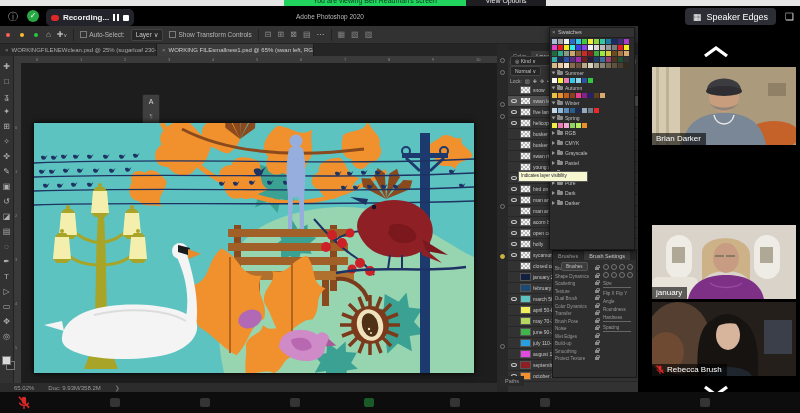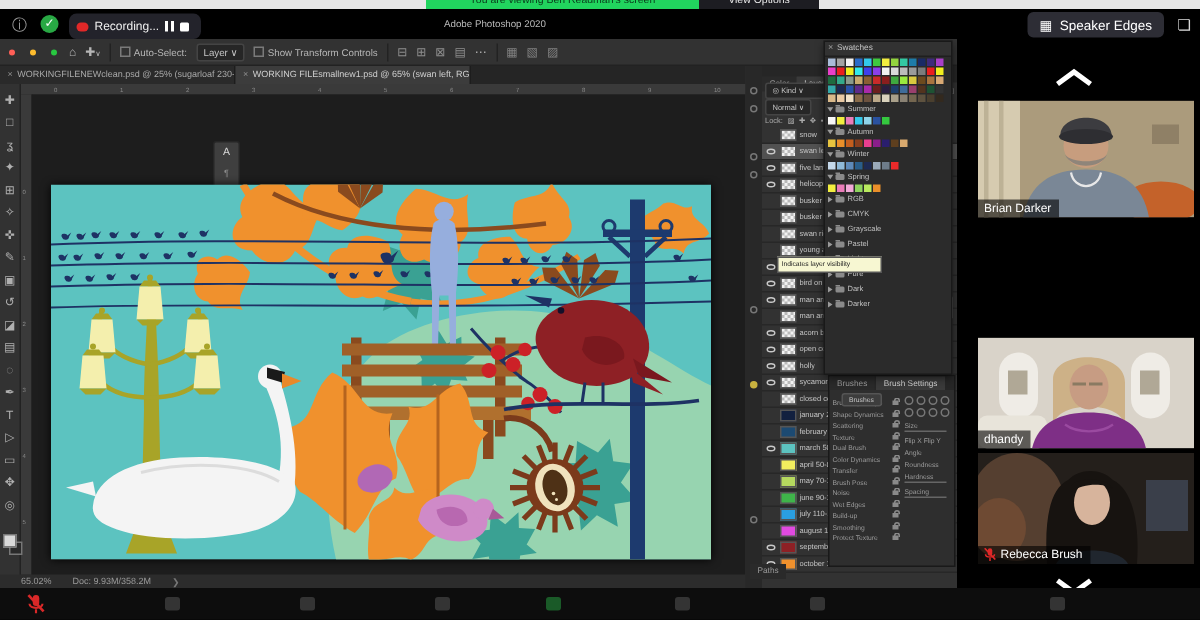--- a/index.html
+++ b/index.html
@@ -11,21 +11,21 @@
   .topstrip{left:0;top:0;width:800px;height:6px;background:#e6e6e6;overflow:hidden;}
   .tl{width:5px;height:5px;border-radius:50%;display:inline-block;margin:0 2px;}
   .banner{position:absolute;left:284px;top:-8px;width:182px;height:14px;background:#21d45e;
           color:#0b3b1c;font-size:7px;line-height:18px;text-align:center;white-space:nowrap;overflow:hidden;}
   .viewopts{position:absolute;left:466px;top:-8px;width:80px;height:14px;background:#1d1d22;color:#e8e8e8;
           font-size:7px;line-height:18px;text-align:center;white-space:nowrap;overflow:hidden;}
   .menubar{left:0;top:6px;width:800px;height:20px;background:#000;}
   .recpill{position:absolute;left:46px;top:3px;width:88px;height:17px;background:#23232b;border-radius:5px;
            display:flex;align-items:center;gap:4px;padding:0 5px;box-sizing:border-box;}
   .recdot{width:8px;height:6px;border-radius:4px;background:#e02828;}
-  .rectxt{color:#f0f0f0;font-size:8px;font-weight:normal;white-space:nowrap;}
+  .rectxt{color:#f0f0f0;font-size:8px;font-weight:bold;white-space:nowrap;}
   .pauseicon{width:6px;height:7px;border-left:2px solid #fff;border-right:2px solid #fff;box-sizing:border-box;}
   .stopicon{width:6px;height:6px;background:#fff;border-radius:1px;}
   .spkbtn{position:absolute;right:24px;top:2px;height:17px;background:#2d2d35;border-radius:4px;color:#fff;
           font-size:9px;display:flex;align-items:center;gap:5px;padding:0 8px;}
   
   .ps{left:0;top:26px;width:638px;height:366px;background:#2c2c2c;}
   .optbar{position:absolute;left:0;top:0;width:638px;height:18px;background:#323232;border-bottom:1px solid #222;
           display:flex;align-items:center;gap:6px;padding-left:4px;box-sizing:border-box;color:#b5b5b5;font-size:6.5px;}
   .optbar .ico{color:#b5b5b5;font-size:8px;}
   .cb{display:inline-block;width:5px;height:5px;border:1px solid #7a7a7a;vertical-align:-1px;margin-right:2px;}
@@ -962,21 +962,21 @@
       <rect x="102" y="10" width="26" height="44" rx="13" fill="#efece6"></rect>
       <rect x="20" y="22" width="13" height="16" fill="#b0a896"></rect>
         <rect x="108" y="22" width="13" height="16" fill="#b0a896"></rect>
       <rect x="0" y="52" width="46" height="22" rx="6" fill="#e8e4da"></rect>
       <path d="M50,28 C50,8 98,8 98,30 L98,58 C94,42 54,42 50,58 Z" fill="#cdb187"></path>
       <ellipse cx="74" cy="33" rx="13" ry="15" fill="#c79c83"></ellipse>
       <path d="M63,31 h9 m2,0 h9" stroke="#8a7a62" stroke-width="2" fill="none"></path>
       <path d="M36,74 C40,56 56,50 74,50 C92,50 108,56 112,74 Z" fill="#7e2f86"></path>
       <path d="M58,58 C66,64 82,64 90,58" stroke="#9a4aa0" stroke-width="1.5" fill="none"></path>
     </svg>
-    <span class="nlabel">dhandy</span>
+    <span class="nlabel">january</span>
   </div>
 
   <div class="abs tile" style="top:302px;height:74px;">
     <svg width="144" height="74" viewBox="0 0 144 74">
       <rect width="144" height="74" fill="#241f1b"></rect>
       <ellipse cx="26" cy="36" rx="32" ry="36" fill="#553f30"></ellipse>
       <ellipse cx="14" cy="50" rx="18" ry="20" fill="#6e4a33"></ellipse>
       <rect x="112" y="18" width="28" height="34" fill="#3a3f4a"></rect>
       <path d="M60,18 C48,24 44,44 46,74 L106,74 C108,44 102,24 90,18 C82,10 68,10 60,18 Z" fill="#171310"></path>
       <ellipse cx="76" cy="33" rx="12" ry="15" fill="#d7b49c"></ellipse>

